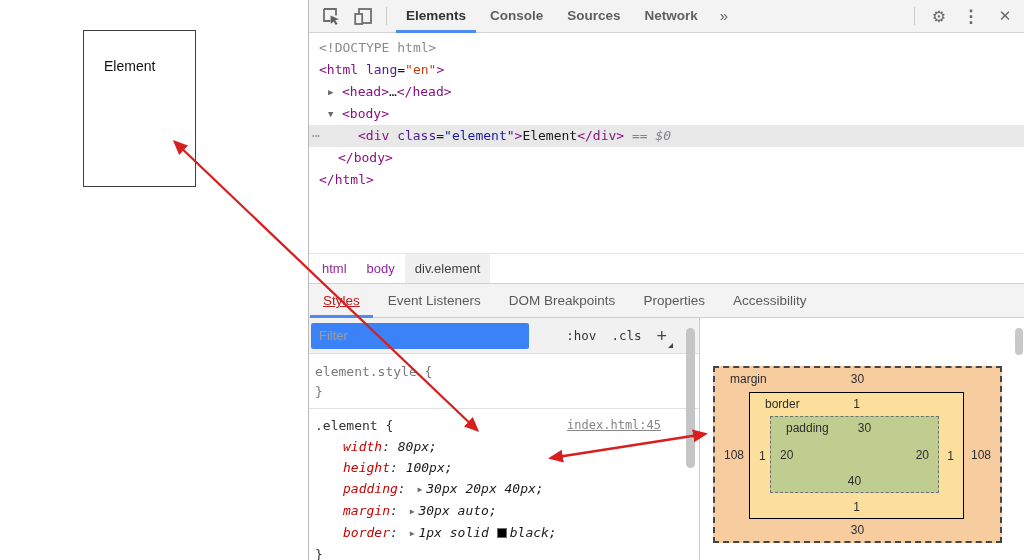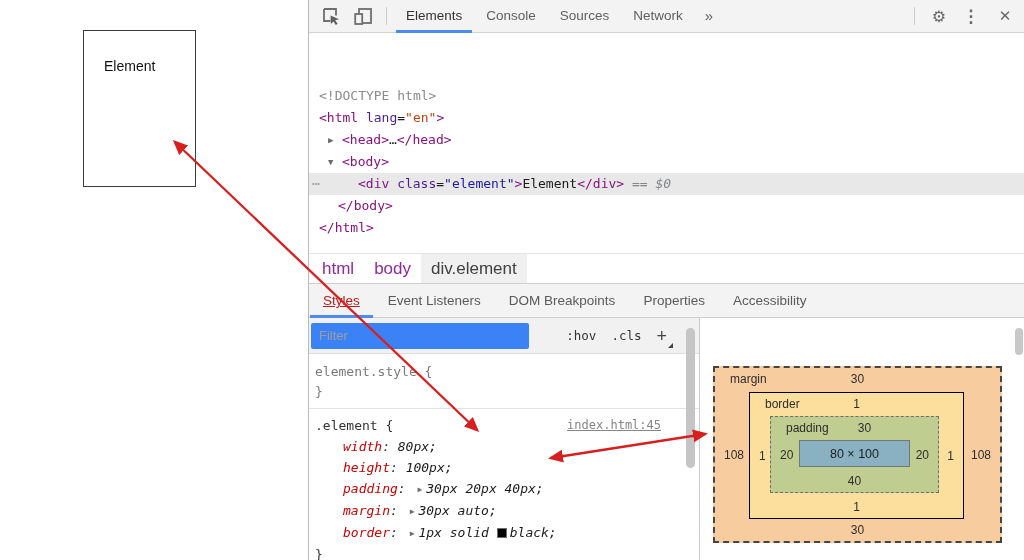--- a/index.html
+++ b/index.html
@@ -10,47 +10,47 @@
   .page-area { position:absolute; left:0; top:0; width:308px; height:560px; background:#fff; }
   .element-box { position:absolute; left:83px; top:30px; width:113px; height:157px; border:1px solid #3d3d3d; padding:27px 0 0 20px; font-size:14px; color:#111; }
 
   
   .devtools { position:absolute; left:308px; top:0; width:716px; height:560px; background:#fff; border-left:1px solid #b9b9b9; }
 
   
   .dt-toolbar { position:absolute; left:0; right:0; top:0; height:33px; background:#f3f3f3; border-bottom:1px solid #d2d2d2; display:flex; align-items:center; }
   .tb-iconbtn { width:32px; height:32px; display:flex; align-items:center; justify-content:center; color:#6e6e6e; flex:0 0 auto; }
   .tb-sep { width:1px; height:18px; background:#ccc; margin:0 7px; flex:0 0 auto; }
-  .tb-tabs { display:flex; height:33px; }
+  .tb-tabs { display:flex; height:33px;font-weight:bold; }
   .tb-tab { padding:0 12px; line-height:32px; font-size:13.5px; color:#5f5f5f; position:relative; white-space:nowrap; }
   .tb-tab.active { color:#333; }
   .tb-tab.active::after { content:""; position:absolute; left:2px; right:2px; bottom:0; height:3px; background:#4e8bf0; }
   .tb-chevron { font-size:15px; color:#5f5f5f; padding:0 10px; line-height:32px; }
   .tb-right { margin-left:auto; display:flex; align-items:center; height:33px; }
   .tb-glyph { width:34px; text-align:center; font-size:16px; color:#696969; }
   .tb-glyph.kebab { font-size:17px; font-weight:bold; width:30px; }
   .tb-glyph.close { font-size:15px; width:38px; }
 
   
-  .dom-tree { position:absolute; left:0; right:0; top:33px; height:220px; padding-top:4px; font-family:"DejaVu Sans Mono", monospace; font-size:13px; background:#fff; overflow:hidden;margin-top:48px; }
+  .dom-tree { position:absolute; left:0; right:0; top:33px; height:220px; padding-top:4px; font-family:"DejaVu Sans Mono", monospace; font-size:13px; background:#fff; overflow:hidden; }
   .dom-line { height:22px; line-height:22px; white-space:pre; position:relative; }
   .dom-line.hl { background:#e8e8e8; }
   .dom-gutter { position:absolute; left:3px; top:0; color:#9a9a9a; letter-spacing:0.5px; }
   .dom-content { display:inline-block; }
   .dom-arrow { display:inline-block; width:14px; font-size:9px; color:#6b6b6b; vertical-align:1px; }
   .c-tag  { color:#881280; }
   .c-attr { color:#4c1d95; }
   .c-valr { color:#c2410c; }
   .c-valb { color:#1a1aa6; }
   .c-plain{ color:#1c1c1c; }
   .c-gray { color:#8b8b8b; }
   .c-eq   { color:#82858a; font-style:italic; }
 
   
-  .crumbs { position:absolute; left:0; right:0; top:253px; height:30px; background:#fff; border-top:1px solid #e4e4e4; display:flex; align-items:stretch; font-size:17px; }
+  .crumbs { position:absolute; left:0; right:0; top:253px; height:30px; background:#fff; border-top:1px solid #e4e4e4; display:flex; align-items:stretch; font-size:13px; }
   .crumb { padding:0 10px; line-height:30px; color:#8e2a9e; white-space:nowrap; }
   .crumb:first-child { margin-left:3px; }
   .crumb.selected { background:#f0f0f0; color:#404040; }
 
   
   .panel-tabs { position:absolute; left:0; right:0; top:283px; height:35px; background:#f3f3f3; border-top:1px solid #cfcfcf; border-bottom:1px solid #cfcfcf; display:flex; font-size:13.5px; }
   .ptab { padding:0 14px; line-height:33px; color:#5a5a5a; position:relative; white-space:nowrap; }
   .ptab.active { color:#b91c1c;text-decoration:underline; }
   .ptab.active::after { content:""; position:absolute; left:1px; right:1px; bottom:-1px; height:3px; background:#4e8bf0; }
 
@@ -207,23 +207,20 @@
         <span class="bm-label v-top">1</span>
         <span class="bm-label v-bottom">1</span>
         <span class="bm-label v-left">1</span>
         <span class="bm-label v-right">1</span>
         <div class="bm-padding">
           <span class="bm-label name-lab">padding</span>
           <span class="bm-label v-top" style="left:56%;">30</span>
           <span class="bm-label v-bottom">40</span>
           <span class="bm-label v-left">20</span>
           <span class="bm-label v-right">20</span>
-          <div class="bm-content">
-            <span>80 × 100</span>
-          </div>
         </div>
       </div>
     </div>
     <div class="bm-scrollthumb"></div>
   </div>
 
 </div>
 
 <svg class="arrows" width="1024" height="560" viewBox="0 0 1024 560">
   <defs>

